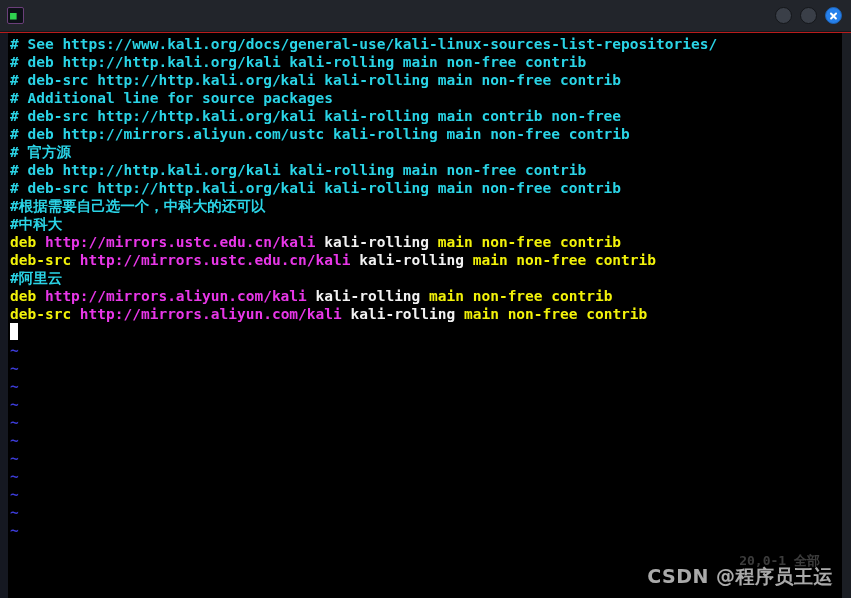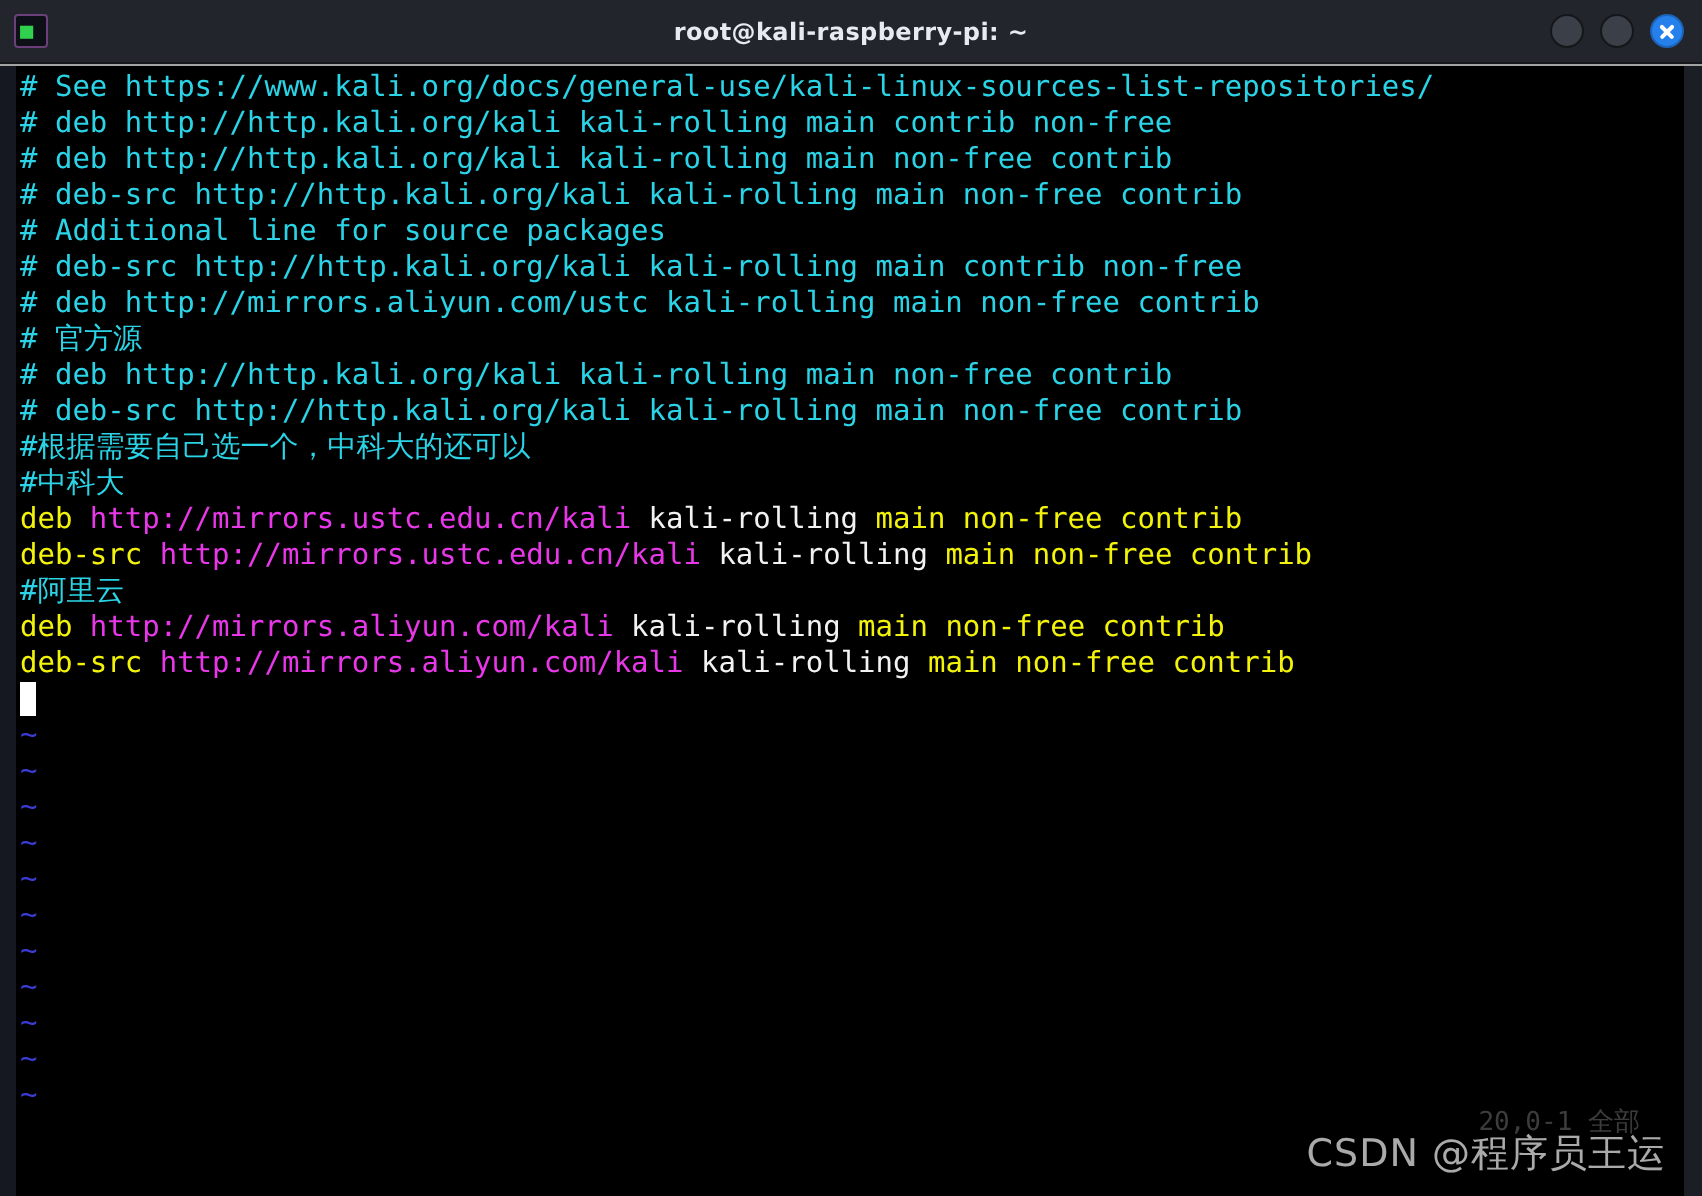--- a/index.html
+++ b/index.html
@@ -100,24 +100,25 @@
     height: 1.8px;
     background: #ffffff;
     border-radius: 1px;
   }
   .win-btn.close::before { transform: rotate(45deg); }
   .win-btn.close::after  { transform: rotate(-45deg); }
 
   
   .term-outer {
     flex: 1;
-    background: #a3a3a3;
+    background: #b91c1c;
     padding: 1px 0px 0px 0px;
     box-sizing: border-box;
     display: flex;
+    font-weight: bold;
   }
   .term-left-border {
     width: 8px;
     background: #151821;
   }
   .term-right-border {
     width: 9px;
     background: #1b1e24;
   }
   .term {
@@ -180,34 +181,32 @@
 </style>
 </head>
 <body>
 
 <div class="window">
 
   <div class="titlebar">
     <div class="title-icon">
       <span class="glyph">■</span>
     </div>
-    <div class="title-text">root@kali-raspberry-pi: ~</div>
     <div class="win-buttons">
       <div class="win-btn"></div>
       <div class="win-btn"></div>
       <div class="win-btn close"></div>
     </div>
   </div>
 
   <div class="term-outer">
     <div class="term-left-border"></div>
     <div class="term" id="term">
       <div id="lines-host">
           <div class="line"><span class="c-comment"># See https://www.kali.org/docs/general-use/kali-linux-sources-list-repositories/</span></div>
-          <div class="line"><span class="c-comment"># deb http://http.kali.org/kali kali-rolling main contrib non-free</span></div>
           <div class="line"><span class="c-comment"># deb http://http.kali.org/kali kali-rolling main non-free contrib</span></div>
           <div class="line"><span class="c-comment"># deb-src http://http.kali.org/kali kali-rolling main non-free contrib</span></div>
           <div class="line"><span class="c-comment"># Additional line for source packages</span></div>
           <div class="line"><span class="c-comment"># deb-src http://http.kali.org/kali kali-rolling main contrib non-free</span></div>
           <div class="line"><span class="c-comment"># deb http://mirrors.aliyun.com/ustc kali-rolling main non-free contrib</span></div>
           <div class="line"><span class="c-comment"># 官方源</span></div>
           <div class="line"><span class="c-comment"># deb http://http.kali.org/kali kali-rolling main non-free contrib</span></div>
           <div class="line"><span class="c-comment"># deb-src http://http.kali.org/kali kali-rolling main non-free contrib</span></div>
           <div class="line"><span class="c-comment">#根据需要自己选一个，中科大的还可以</span></div>
           <div class="line"><span class="c-comment">#中科大</span></div>

